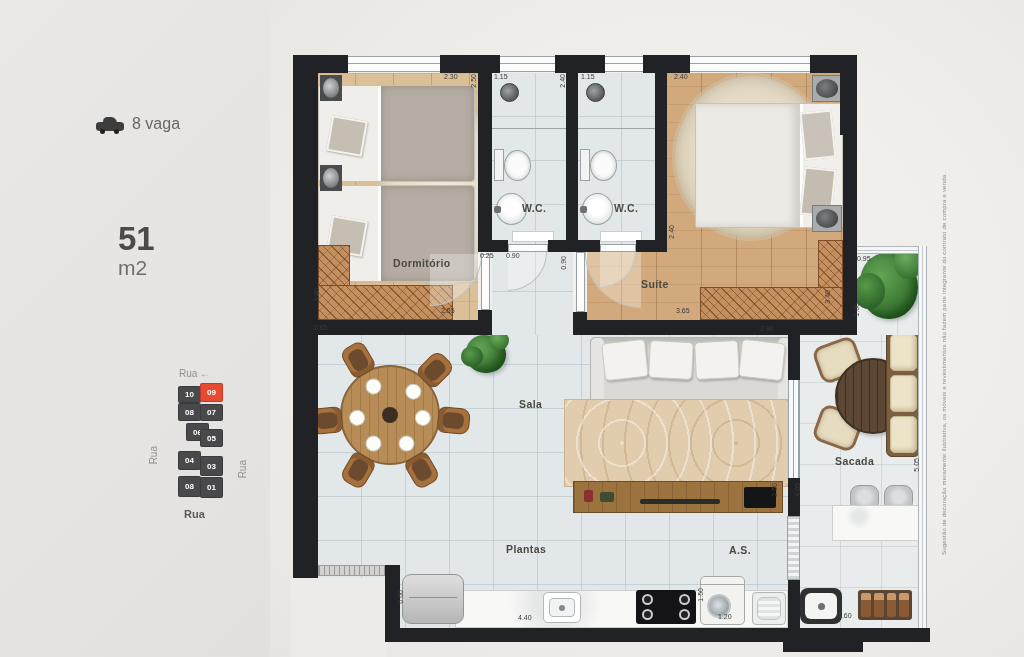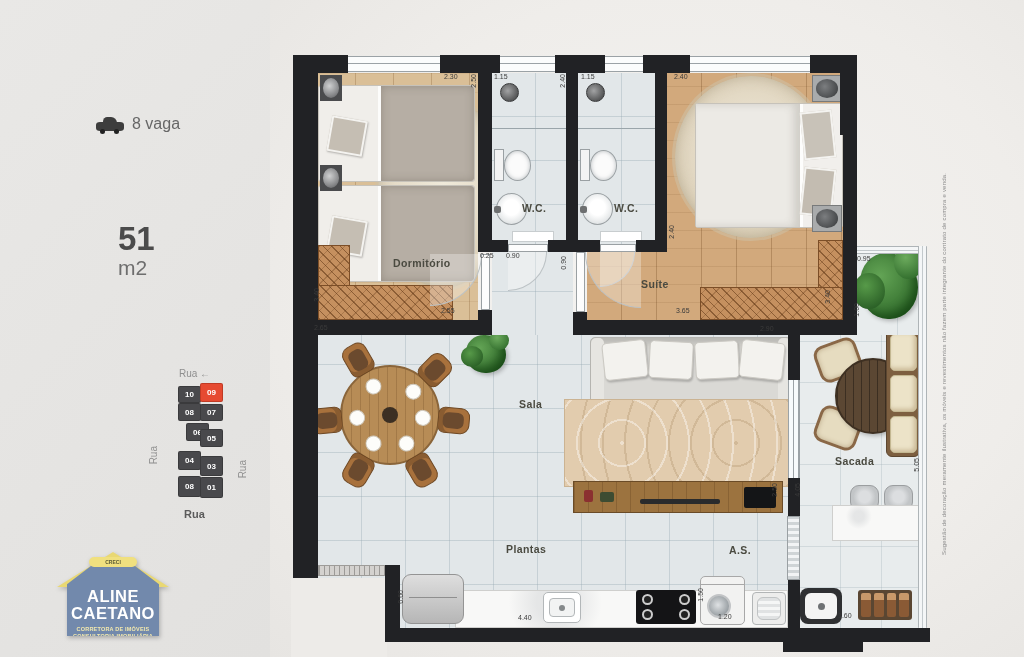--- a/index.html
+++ b/index.html
@@ -182,30 +182,20 @@
     <div class="u" style="left:24px;top:36px;height:16px;">08</div>
     <div class="u" style="left:46px;top:37px;height:15px;">07</div>
     <div class="u" style="left:32px;top:56px;height:16px;">06</div>
     <div class="u" style="left:46px;top:62px;height:16px;">05</div>
     <div class="u" style="left:24px;top:84px;height:17px;">04</div>
     <div class="u" style="left:46px;top:89px;height:18px;">03</div>
     <div class="u" style="left:24px;top:109px;height:19px;">08</div>
     <div class="u" style="left:46px;top:110px;height:19px;">01</div>
   </div>
 
-  <div class="logo">
-    <div class="roof"></div>
-    <div class="bodyh">
-      <div class="nm nm1">ALINE</div>
-      <div class="nm">CAETANO</div>
-      <div class="tg tg1">CORRETORA DE IMÓVEIS</div>
-      <div class="tg">CONSULTORIA IMOBILIÁRIA</div>
-    </div>
-    <div class="creci">CRECI</div>
-  </div>
 
   <div class="room wood" style="left:318px;top:73px;width:160px;height:247px;">
     <div class="ruground" style="left:60px;top:25px;width:130px;height:190px;"></div>
     <div class="bedS" style="left:0;top:12px;width:155px;height:95px;">
       <div class="blk"></div>
         <div class="pil"></div>
     </div>
     <div class="bedS" style="left:0;top:112px;width:155px;height:95px;">
       <div class="blk"></div>
         <div class="pil"></div>

